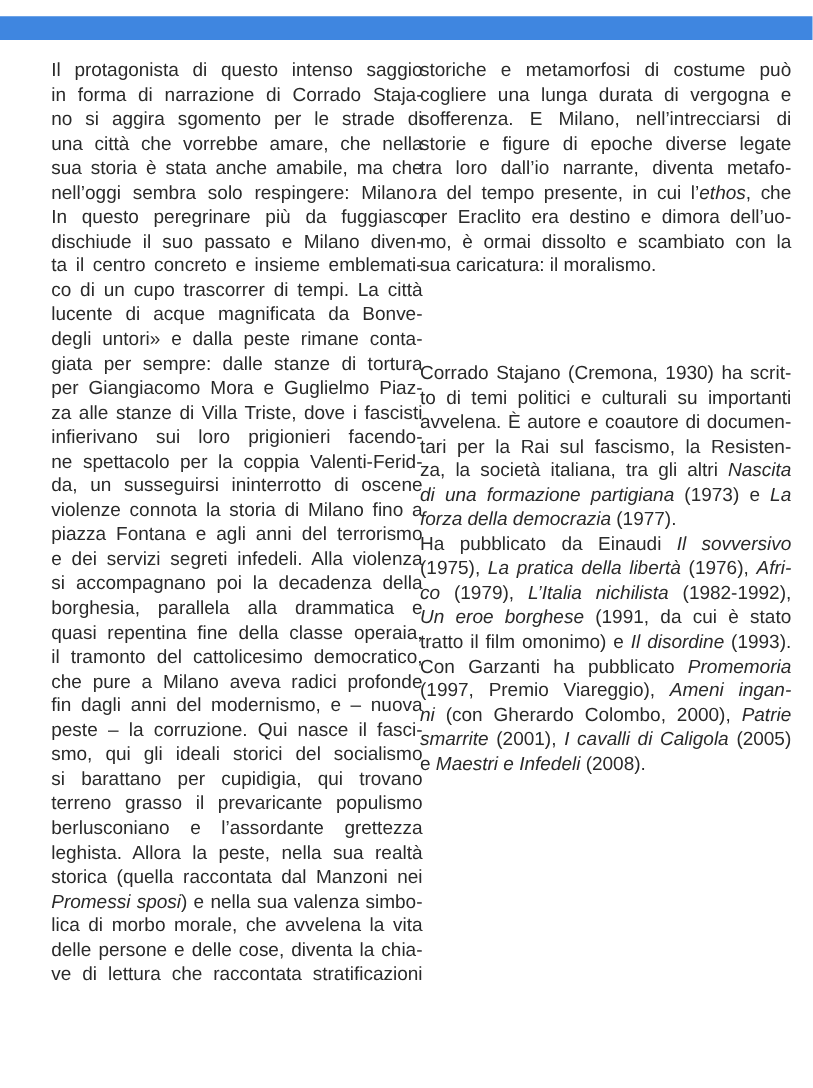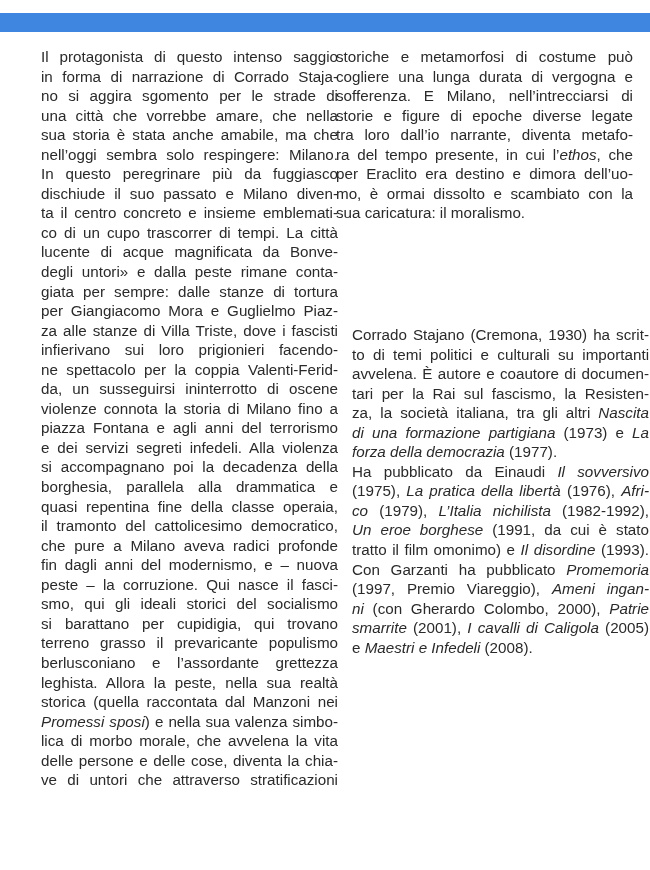--- a/index.html
+++ b/index.html
@@ -4,21 +4,21 @@
 <style>
   html, body { margin: 0; padding: 0; }
   body {
     width: 650px; height: 870px; background: #ffffff; position: relative; overflow: hidden;
     font-family: "Liberation Sans", sans-serif; color: #2a2a2a;
   }
   .band { position: absolute; left: 0; top: 13px; width: 650px; height: 19px; background: #3f86e0; }
   .col { position: absolute; width: 297px; font-size: 15.2px; line-height: 19.55px; }
   .col-left { left: 19px; top: 47px; margin-left: 22px; }
   .col-right-top { left: 336px; top: 47px; }
-  .col-right-bio { left: 352px; top: 289px; margin-top: 36px; }
+  .col-right-bio { left: 336px; top: 289px; }
   .ln { display: block; white-space: nowrap; text-align: justify; text-align-last: justify; height: 19.55px; }
   .ln.last { text-align-last: left; }
   .ln i { }
 </style>
 </head>
 <body>
 
 <div class="band"></div>
 
 <div class="col col-left">
@@ -52,21 +52,21 @@
     <span class="ln"><span>peste – la corruzione. Qui nasce il fasci-</span></span>
     <span class="ln"><span>smo, qui gli ideali storici del socialismo</span></span>
     <span class="ln"><span>si barattano per cupidigia, qui trovano</span></span>
     <span class="ln"><span>terreno grasso il prevaricante populismo</span></span>
     <span class="ln"><span>berlusconiano e l’assordante grettezza</span></span>
     <span class="ln"><span>leghista. Allora la peste, nella sua realtà</span></span>
     <span class="ln"><span>storica (quella raccontata dal Manzoni nei</span></span>
     <span class="ln"><i>Promessi sposi</i><span>) e nella sua valenza simbo-</span></span>
     <span class="ln"><span>lica di morbo morale, che avvelena la vita</span></span>
     <span class="ln"><span>delle persone e delle cose, diventa la chia-</span></span>
-    <span class="ln"><span>ve di untori che attraverso stratificazioni</span></span>
+    <span class="ln"><span>ve di lettura che raccontata stratificazioni</span></span>
   </div>
 <div class="col col-right-top">
     <span class="ln"><span>storiche e metamorfosi di costume può</span></span>
     <span class="ln"><span>cogliere una lunga durata di vergogna e</span></span>
     <span class="ln"><span>sofferenza. E Milano, nell’intrecciarsi di</span></span>
     <span class="ln"><span>storie e figure di epoche diverse legate</span></span>
     <span class="ln"><span>tra loro dall’io narrante, diventa metafo-</span></span>
     <span class="ln"><span>ra del tempo presente, in cui l’</span><i>ethos</i><span>, che</span></span>
     <span class="ln"><span>per Eraclito era destino e dimora dell’uo-</span></span>
     <span class="ln"><span>mo, è ormai dissolto e scambiato con la</span></span>

